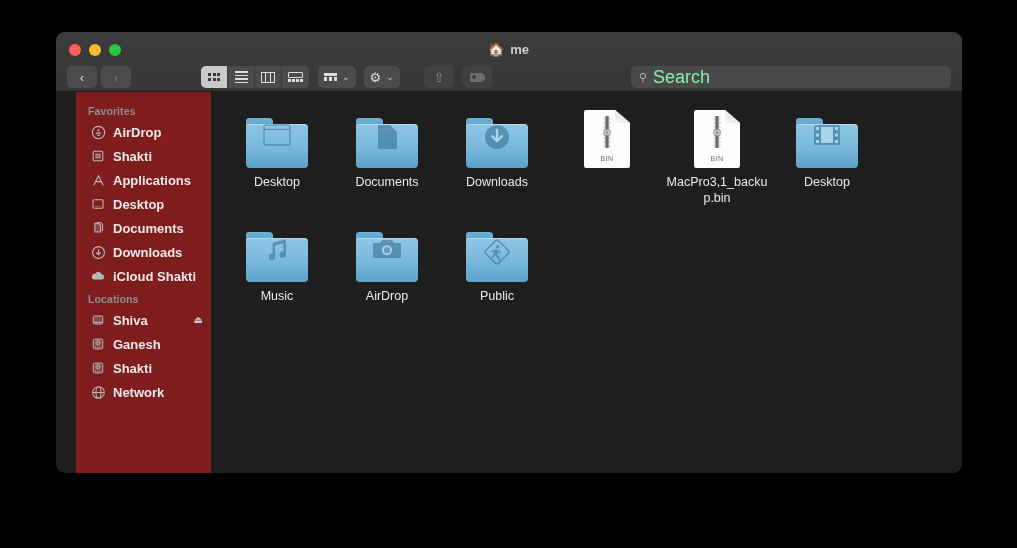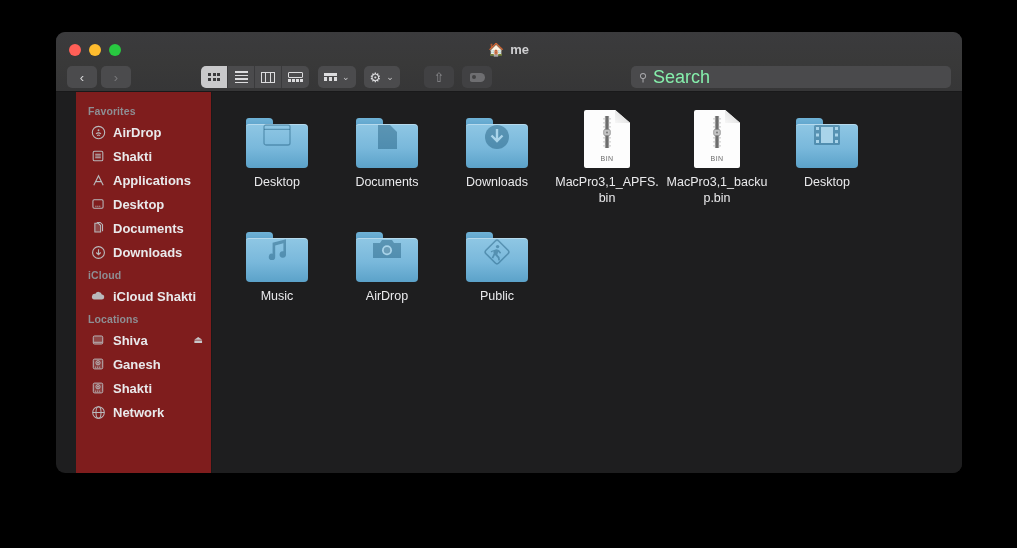--- a/index.html
+++ b/index.html
@@ -488,21 +488,20 @@
       <div class="sb-item">
         <span class="sb-icon">
           <svg width="15" height="15" viewBox="0 0 16 16" fill="none" stroke="currentColor" stroke-width="1.2">
             <circle cx="8" cy="8" r="6.3"></circle>
             <path d="M8 4.4v6M5.6 8l2.4 2.4L10.4 8"></path>
           </svg>
         </span>
         <span class="sb-label">Downloads</span>
       </div>
 
-      <div class="sb-header">iCloud</div>
 
       <div class="sb-item">
         <span class="sb-icon">
           <svg width="16" height="16" viewBox="0 0 16 16" fill="currentColor">
             <path d="M4.3 11.6h7.3a2.5 2.5 0 0 0 .2-5 3.4 3.4 0 0 0-6.4-.8A2.6 2.6 0 0 0 4.3 11.6z"></path>
           </svg>
         </span>
         <span class="sb-label">iCloud Shakti</span>
       </div>
 
@@ -628,21 +627,20 @@
                     <rect x="7.4" y="25" width="2" height="1.6"></rect>
                   <rect x="1.6" y="29" width="2" height="1.6"></rect>
                     <rect x="7.4" y="29" width="2" height="1.6"></rect>
                 </g>
                 <rect x="2.2" y="13.5" width="6.6" height="6" rx="1.4" fill="#c4c4c4" stroke="#8a8a8a" stroke-width="0.7"></rect>
                 <circle cx="5.5" cy="16.5" r="1.1" fill="#7d7d7d"></circle>
               </svg>
               <div class="bin-label">BIN</div>
             </div>
           </div>
-          <div class="item-name">MacPro3,1_APFS.bin</div>
         </div>
 
         <div class="grid-item">
           <div class="item-art">
             <div class="doc">
               <div class="sheet"></div>
                 <div class="fold"></div>
               <svg class="zipper" viewBox="0 0 11 32">
                 <rect x="3.4" y="0" width="4.2" height="32" fill="#9a9a9a"></rect>
                 <rect x="4.4" y="0" width="2.2" height="32" fill="#6d6d6d"></rect>

